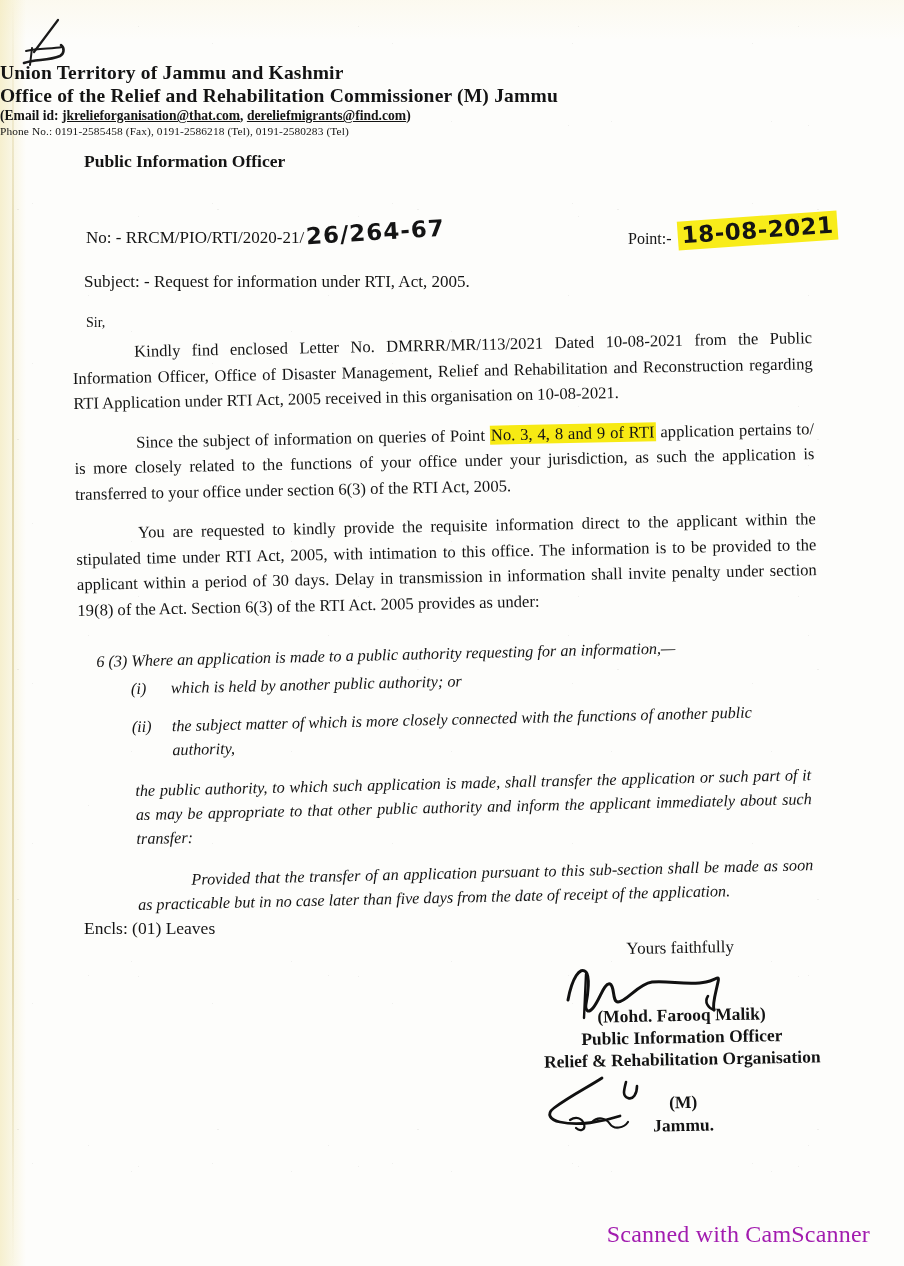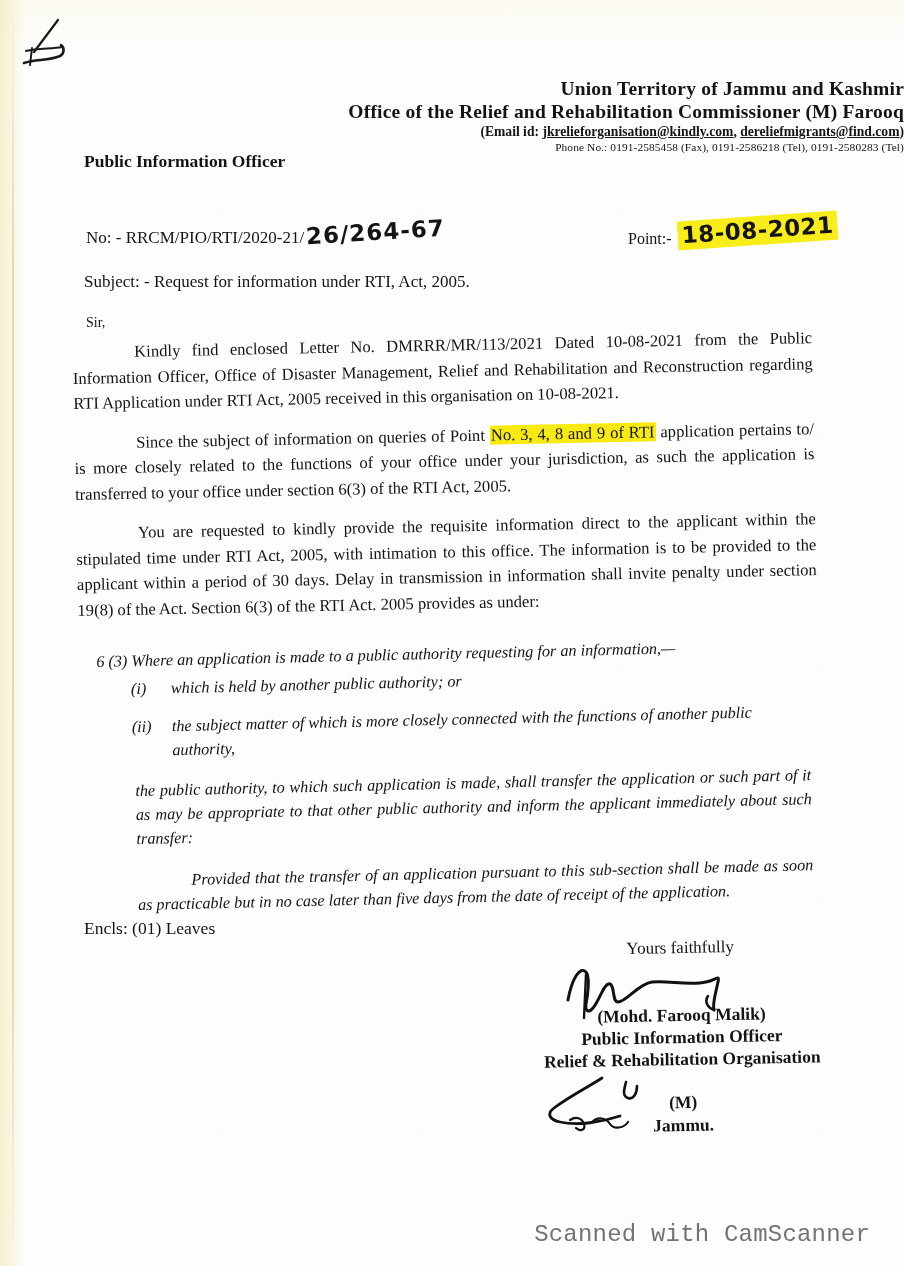--- a/index.html
+++ b/index.html
@@ -29,23 +29,22 @@
     position: absolute;
     left: 12px; top: 0; bottom: 0;
     width: 2px;
     background: linear-gradient(180deg, rgba(214,196,120,0.0) 0%, rgba(205,188,120,0.50) 22%, rgba(205,188,120,0.45) 78%, rgba(214,196,120,0.0) 100%);
   }
 
   
   .hdr {
     position: absolute;
     left: 0; right: 0;
-    text-align: right;
-    font-weight: bold;
-    margin-top: 16px;
+    text-align: left;
+    font-weight: bold;
   }
   #hdr-line1 { top: 62px; font-size: 19.5px; letter-spacing: .2px; }
   #hdr-line2 { top: 85px; font-size: 19.5px; letter-spacing: .2px; }
   #hdr-email {
     top: 108px;
     font-size: 13.6px;
     font-weight: bold;
   }
   #hdr-email .em { text-decoration: underline; }
   #hdr-phone {
@@ -231,23 +230,23 @@
     top: 18px;
     width: 62px;
     height: 58px;
   }
 
   
   #camscanner {
     position: absolute;
     right: 34px;
     bottom: 18px;
-    font-family: Liberation Mono, monospace;
+    font-family: Liberation Serif, serif;
     font-size: 24px;
-    color: #737373;
+    color: #a21caf;
     letter-spacing: .2px;
   }
 
   
   #speckle {
     position: absolute;
     inset: 0;
     pointer-events: none;
     opacity: .05;
     background-image:
@@ -268,22 +267,22 @@
   <div id="left-edge"></div>
 
   <svg id="corner-mark" viewBox="0 0 62 58">
     <path d="M40 2 L16 34" stroke="#1a1a1a" stroke-width="2.2" fill="none" stroke-linecap="round"></path>
     <path d="M8 33 C20 30, 34 31, 44 29" stroke="#1a1a1a" stroke-width="2" fill="none" stroke-linecap="round"></path>
     <path d="M6 45 C18 41, 30 43, 42 38 C46 36, 47 30, 43 27" stroke="#1a1a1a" stroke-width="2.6" fill="none" stroke-linecap="round"></path>
     <path d="M14 30 L12 47" stroke="#1a1a1a" stroke-width="2" fill="none" stroke-linecap="round"></path>
   </svg>
 
   <div class="hdr" id="hdr-line1">Union Territory of Jammu and Kashmir</div>
-  <div class="hdr" id="hdr-line2">Office of the Relief and Rehabilitation Commissioner (M) Farooq</div>
-  <div class="hdr" id="hdr-email"><span>(Email id: </span><span class="em">jkrelieforganisation@kindly.com</span><span>, </span><span class="em">dereliefmigrants@find.com</span><span>)</span></div>
+  <div class="hdr" id="hdr-line2">Office of the Relief and Rehabilitation Commissioner (M) Jammu</div>
+  <div class="hdr" id="hdr-email"><span>(Email id: </span><span class="em">jkrelieforganisation@that.com</span><span>, </span><span class="em">dereliefmigrants@find.com</span><span>)</span></div>
   <div class="hdr" id="hdr-phone">Phone No.: 0191-2585458 (Fax), 0191-2586218 (Tel), 0191-2580283 (Tel)</div>
 
   <div id="addressee">
     <div>Public Information Officer</div>
   </div>
 
   <div id="ref-row"><span>No: - RRCM/PIO/RTI/2020-21/</span><span id="ref-hand">26/264-67</span></div>
 
   <div id="date-row"><span>Point:-</span><span id="date-hand">18-08-2021</span></div>
 

